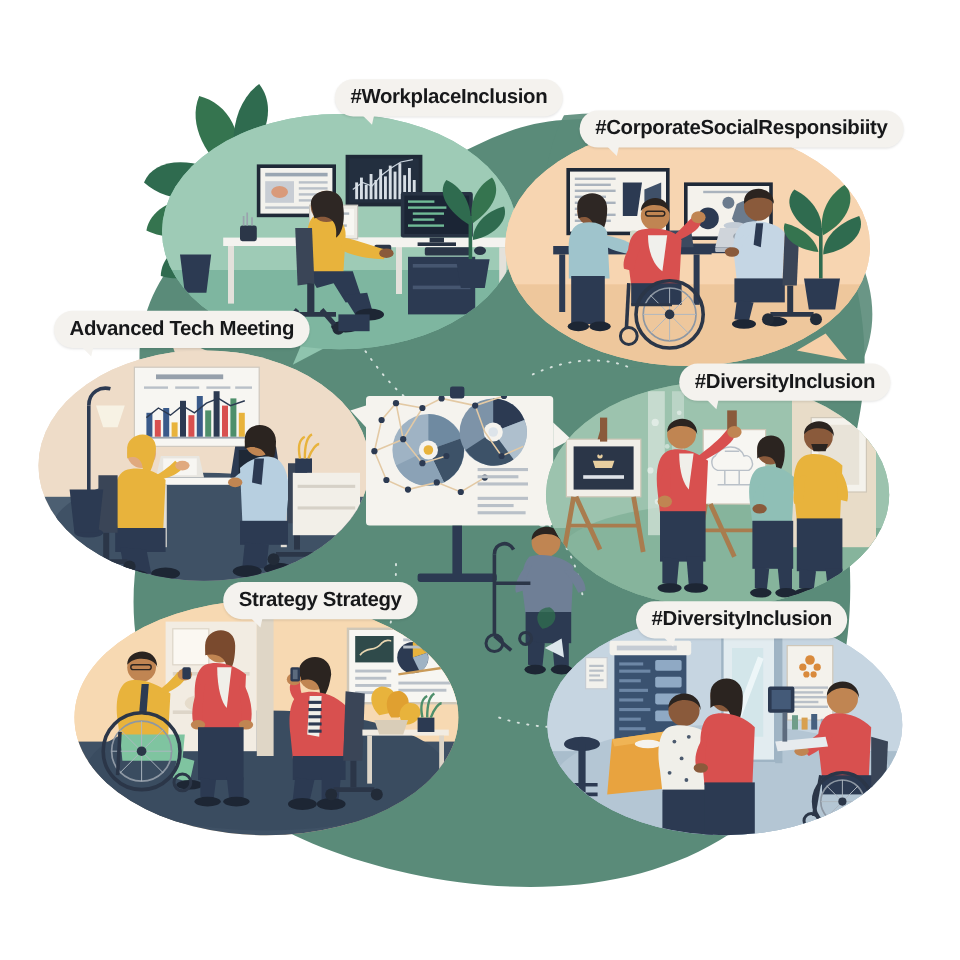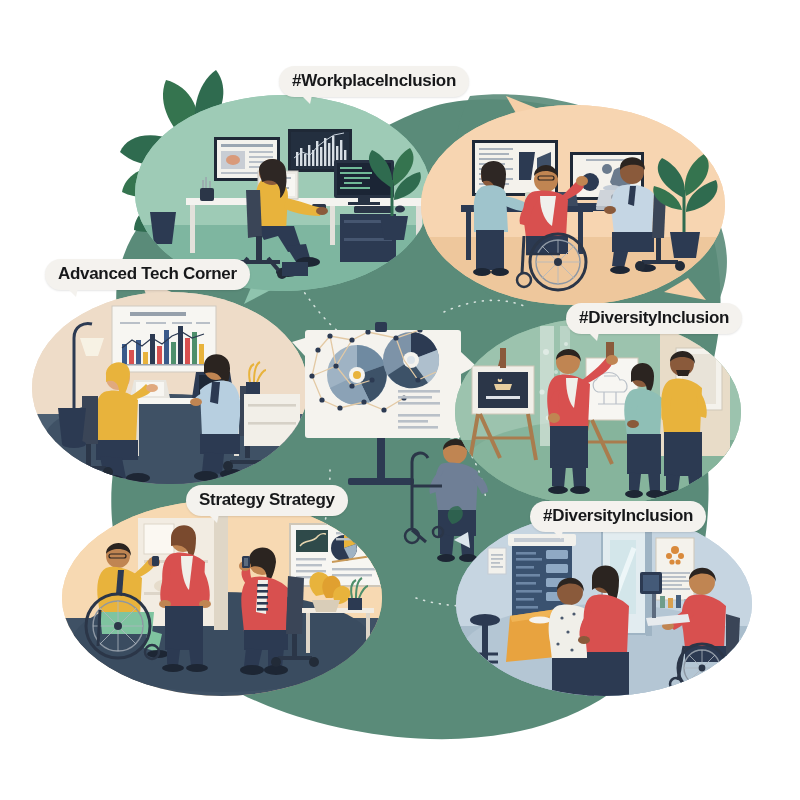--- a/index.html
+++ b/index.html
@@ -864,22 +864,23 @@
       </g>
     </g>
 
     <g>
       <path d="M452 524 C 444 516 448 506 458 506 C 466 510 464 522 452 524 Z" fill="#2f6b4f" opacity=".8"></path>
     </g>
   </svg>
 
   <div class="tag" id="tag-workplace">#WorkplaceInclusion</div>
 
-
-  <div class="tag plain" id="tag-tech">Advanced Tech Corner</div>
+  <div class="tag" id="tag-csr">#CorporateSocialResponsibiity</div>
+
+  <div class="tag plain" id="tag-tech">Advanced Tech Meeting</div>
 
   <div class="tag" id="tag-div1">#DiversityInclusion</div>
 
   <div class="tag" id="tag-div2">#DiversityInclusion</div>
 
   <div class="tag plain" id="tag-strategy">Strategy Strategy</div>
 
 </div>
 
 </body></html>

